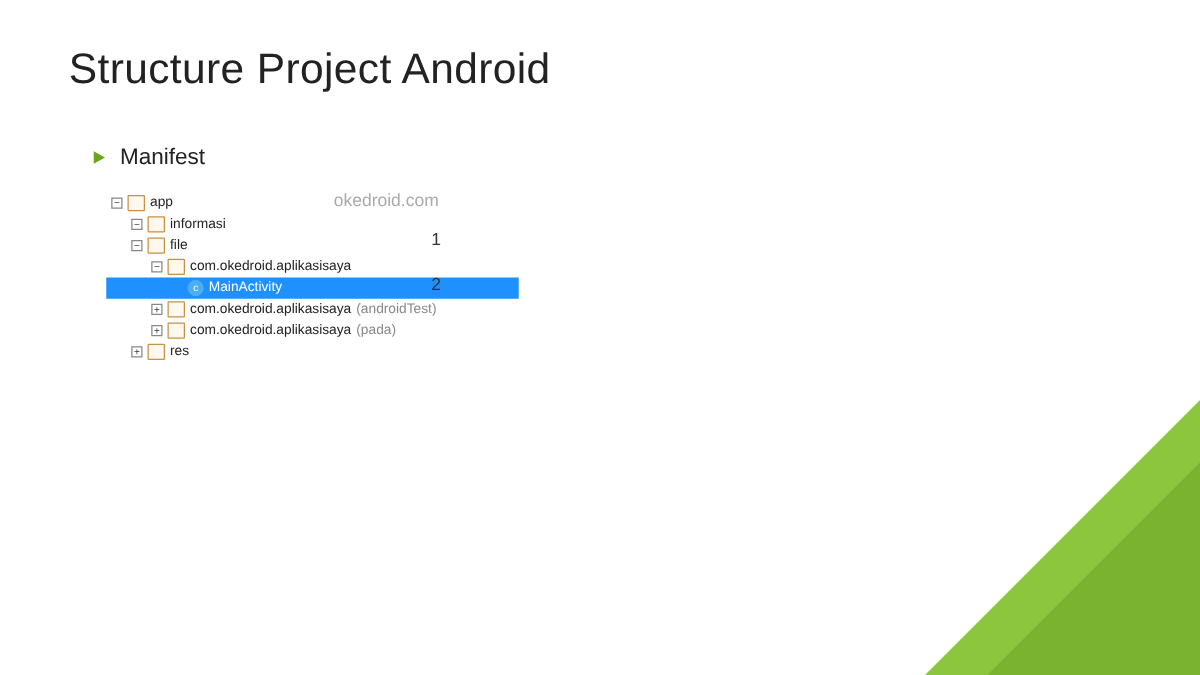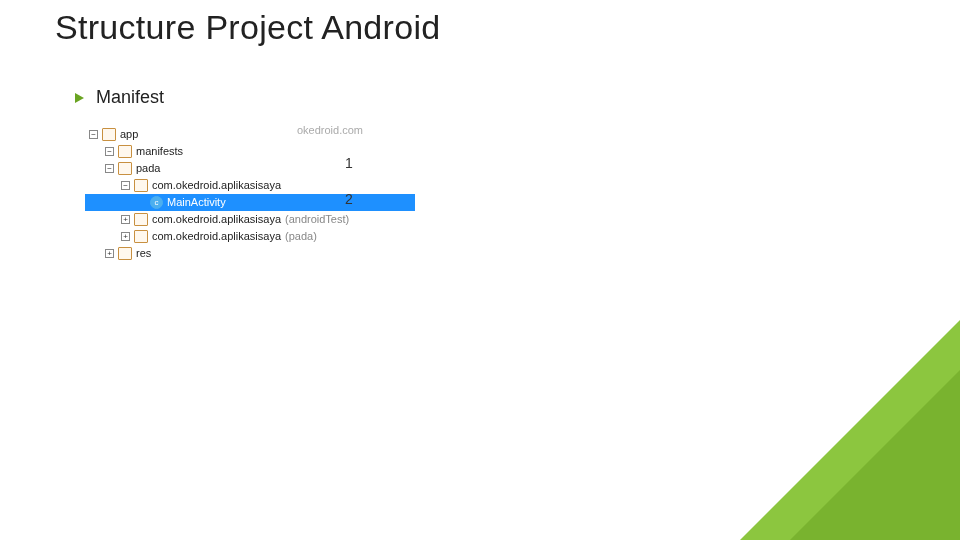--- a/index.html
+++ b/index.html
@@ -5,21 +5,21 @@
   * { margin: 0; padding: 0; box-sizing: border-box; }
   body {
     width: 960px;
     height: 540px;
     background: #fff;
     font-family: "Trebuchet MS", Tahoma, sans-serif;
     position: relative;
     overflow: hidden;
   }
   .slide {
-    padding: 8px 50px 0 55px;
+    padding: 36px 50px 0 55px;
     position: relative;
     height: 100%;
   }
   .title {
     font-size: 34px;
     color: #222;
     font-weight: 400;
     margin-bottom: 40px;
     letter-spacing: 0.3px;
   }
@@ -44,23 +44,23 @@
     margin-left: 30px;
     width: 330px;
     font-family: Tahoma, sans-serif;
     font-size: 11px;
     line-height: 1.5;
     color: #222;
     position: relative;
   }
   .tree .watermark {
     position: absolute;
-    top: -4px; right: 52px;
+    top: -4px; right: 64px;
     color: #aaa;
-    font-size: 11px;
+    font-size: 14px;
   }
   .tree-row {
     display: flex;
     align-items: center;
     gap: 4px;
     height: 17px;
     padding-left: 4px;
   }
   .tree-row.sel {
     background: #1e90ff;
@@ -157,28 +157,28 @@
 
     <div class="tree-row indent1">
       <span class="toggle">−</span>
       <span class="ico folder"></span>
       <span>app</span>
     </div>
 
     <div class="tree-row indent2">
       <span class="toggle">−</span>
       <span class="ico folder"></span>
-      <span>manifests</span>
+      <span>informasi</span>
     </div>
 
 
     <div class="tree-row indent2">
       <span class="toggle">−</span>
       <span class="ico folder"></span>
-      <span>pada</span>
+      <span>file</span>
     </div>
 
     <div class="tree-row indent3">
       <span class="toggle">−</span>
       <span class="ico folder"></span>
       <span>com.okedroid.aplikasisaya</span>
     </div>
 
     <div class="tree-row indent4 sel">
       <span class="toggle blank"></span>

